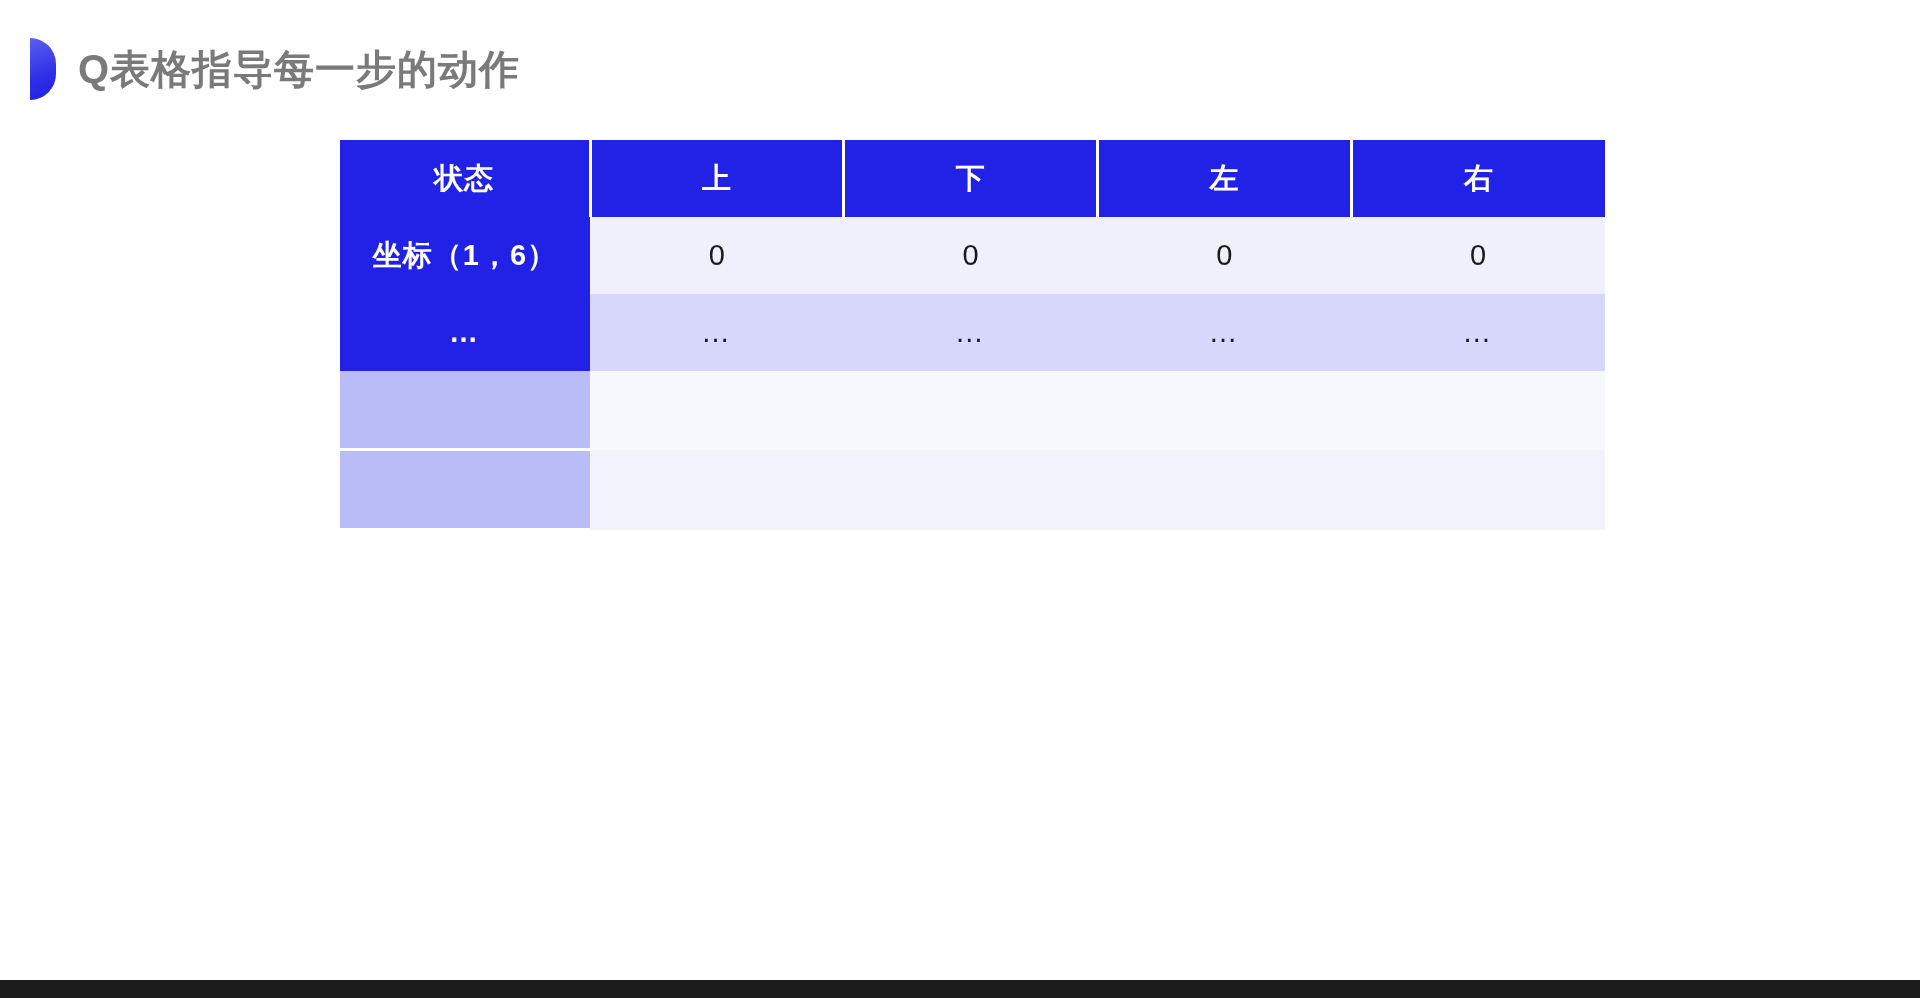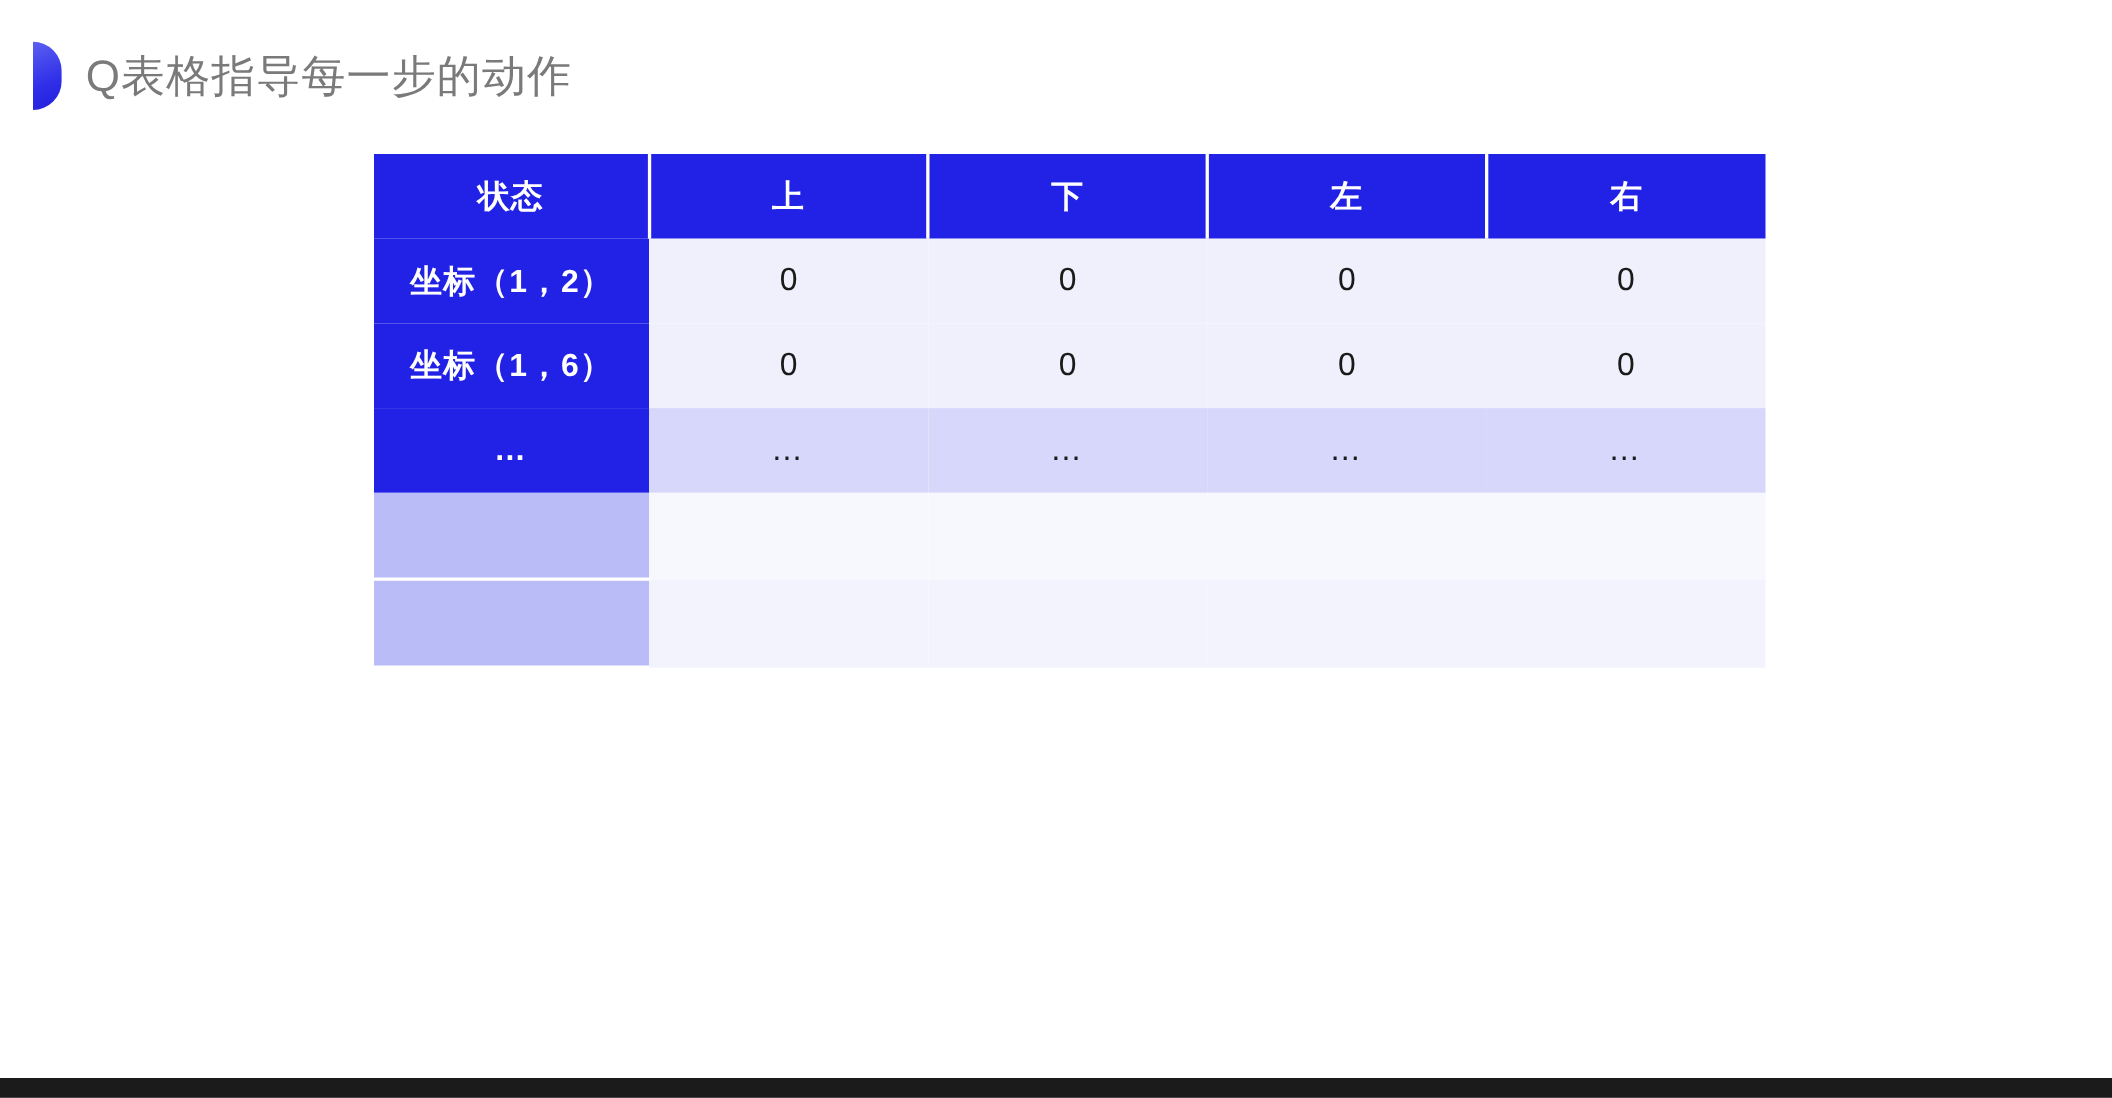--- a/index.html
+++ b/index.html
@@ -55,21 +55,21 @@
     width: 26px;
     height: 62px;
     background: linear-gradient(160deg, #5b60f0 0%, #2f2fe8 60%, #2020dc 100%);
     border-radius: 0 34px 34px 0;
   }
   .title-text {
     font-size: 40px;
     color: #7a7a7a;
     letter-spacing: 1px;
     white-space: nowrap;
-    font-weight: 400;
+    font-weight: 700;
   }
 
   
   .qtable-wrap {
     position: absolute;
     left: 340px;
     top: 140px;
     width: 1265px;
   }
   table.qtable {
@@ -171,27 +171,20 @@
           <th class="h-state">状态</th>
           <th class="h-act">上</th>
           <th class="h-act">下</th>
           <th class="h-act">左</th>
           <th class="h-act">右</th>
         </tr>
       </thead>
       <tbody>
 
 
-        <tr class="band-b">
-          <td class="state-cell">坐标（1，2）</td>
-          <td class="val-cell">0</td>
-          <td class="val-cell">0</td>
-          <td class="val-cell">0</td>
-          <td class="val-cell">0</td>
-        </tr>
 
 
 
 
         <tr class="band-b">
           <td class="state-cell">坐标（1，6）</td>
           <td class="val-cell">0</td>
           <td class="val-cell">0</td>
           <td class="val-cell">0</td>
           <td class="val-cell">0</td>

